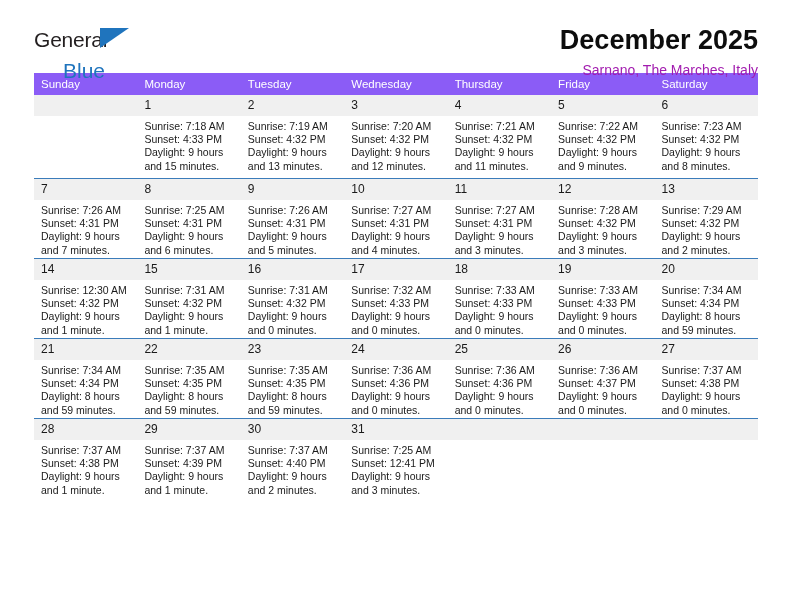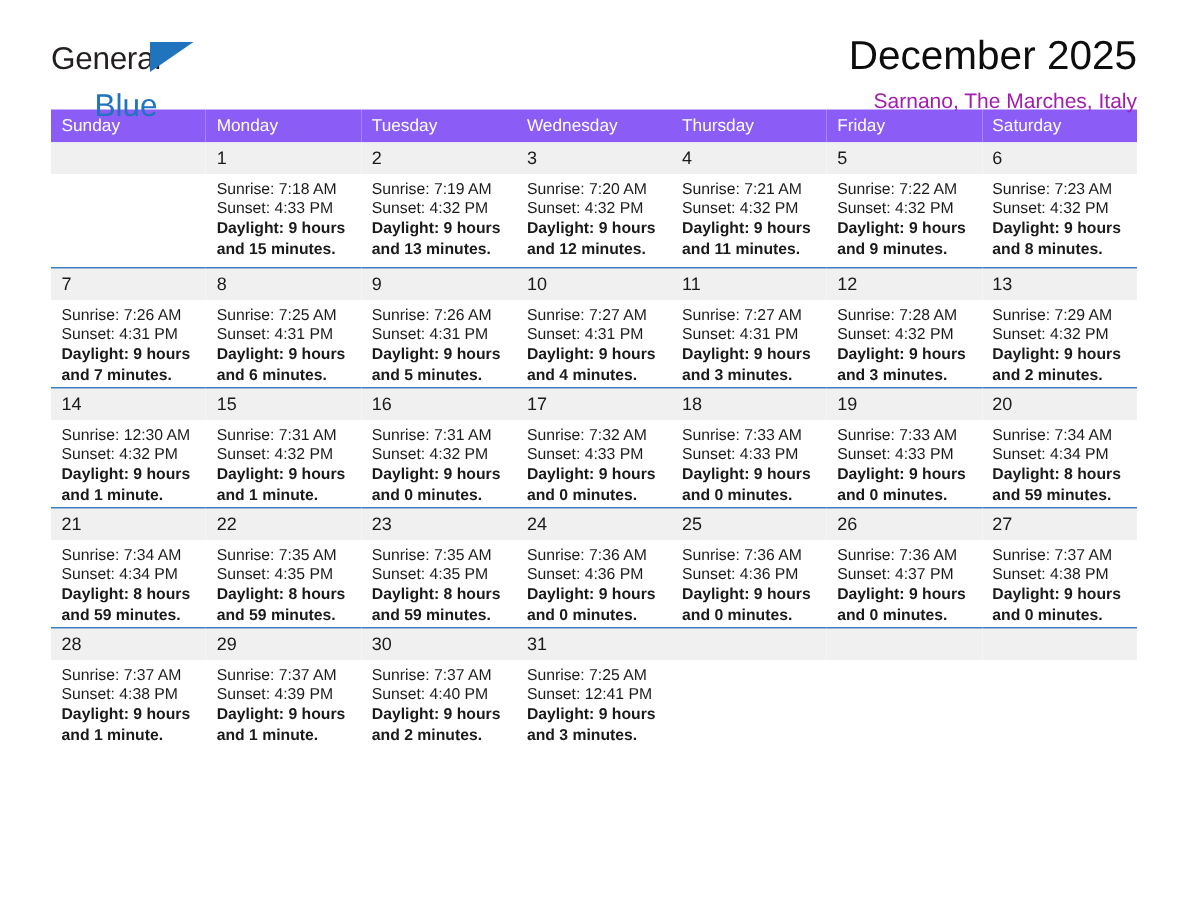--- a/index.html
+++ b/index.html
@@ -19,21 +19,21 @@
     height: 612px;
     position: relative;
     box-sizing: border-box;
     padding: 0 34px;
   }
 
   
   .header {
     height: 73px;
     display: flex;
-    align-items: center;
+    align-items: flex-start;
     justify-content: space-between;
     padding-top: 26px;
     box-sizing: border-box;
   }
   .logo {
     position: relative;
     width: 130px;
     height: 48px;
   }
   .logo-general {
@@ -62,21 +62,21 @@
     top: 21px;
     left: 29px;
     margin-top: 13px;
   }
   .title-wrap {
     text-align: right;
     padding-top: 0px;
   }
   .cal-title {
     font-size: 27px;
-    font-weight: normal;
+    font-weight: bold;
     color: #0d0d0d;
     line-height: 1.05;
     letter-spacing: 0px;
   }
   .cal-sub {
     font-size: 14px;
     color: #a21caf;
     margin-top: 9px;
     line-height: 1.1;
   }
@@ -125,21 +125,20 @@
     line-height: 13.2px;
     color: #1a1a1a;
     height: 58px;
     box-sizing: border-box;
   }
   .dayinfo div {
     white-space: nowrap;
   }
   .dayinfo .daylight {
     white-space: normal;
-    font-weight: bold;
   }
   .blankcell .dayinfo { height: 62px; }
 </style>
 </head>
 <body>
 
 <div class="page">
 
   <div class="header">
 

